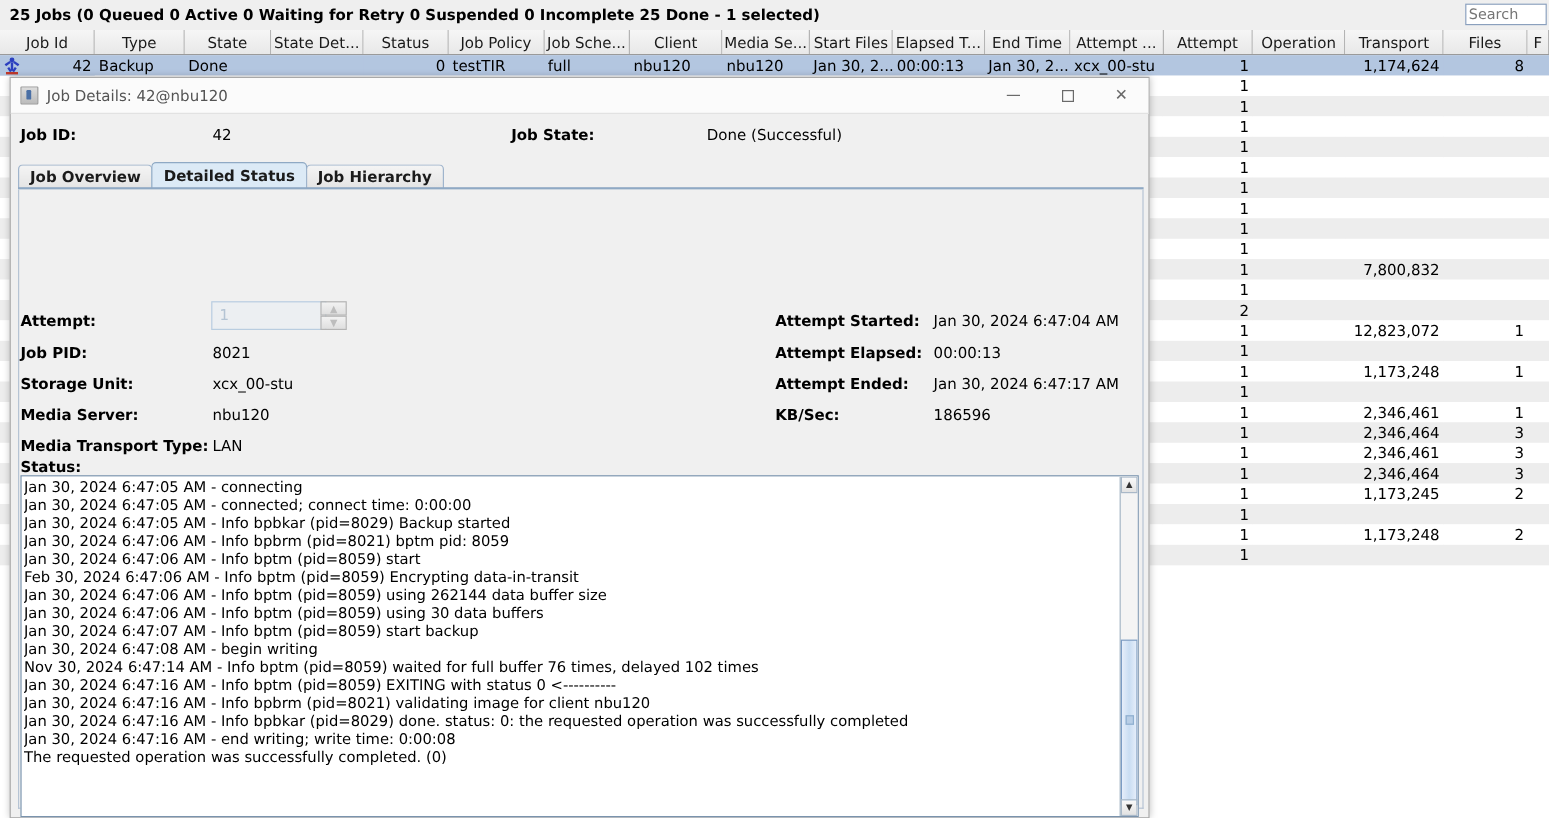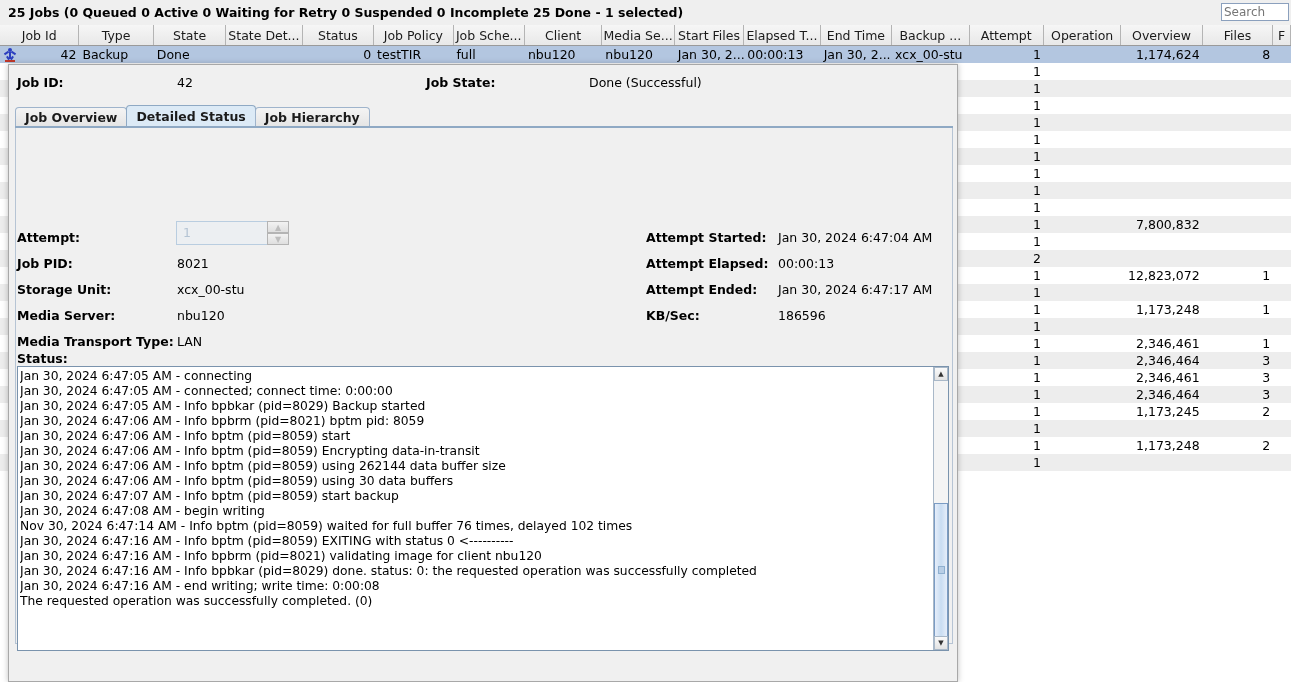--- a/index.html
+++ b/index.html
@@ -153,24 +153,24 @@
       <div class="th" style="width: 73px;">State</div>
       <div class="th" style="width: 77px;">State Det...</div>
       <div class="th" style="width: 72px;">Status</div>
       <div class="th" style="width: 80px;">Job Policy</div>
       <div class="th" style="width: 72px;">Job Sche...</div>
       <div class="th" style="width: 78px;">Client</div>
       <div class="th" style="width: 73px;">Media Se...</div>
       <div class="th" style="width: 70px;">Start Files</div>
       <div class="th" style="width: 77px;">Elapsed T...</div>
       <div class="th" style="width: 72px;">End Time</div>
-      <div class="th" style="width: 78px;">Backup ...</div>
+      <div class="th" style="width: 78px;">Attempt ...</div>
       <div class="th" style="width: 75px;">Attempt</div>
       <div class="th" style="width: 78px;">Operation</div>
-      <div class="th" style="width: 82px;">Overview</div>
+      <div class="th" style="width: 82px;">Transport</div>
       <div class="th" style="width: 71px;">Files</div>
       <div class="th" style="width: 18px;">F</div>
     </div>
 
   <div class="rows" id="tbl-rows">
       <div class="row sel">
         <div class="cell r" style="width: 80px; position: relative;"><div class="jobicon" style="position: absolute; left: 2px; top: 1px;">
             <i class="head"></i>
             <i class="body"></i>
             <i class="arml"></i>
@@ -675,20 +675,31 @@
         <div class="cell l" style="width: 78px;"></div>
         <div class="cell r" style="width: 82px;"></div>
         <div class="cell r" style="width: 71px;"></div>
         <div class="cell l" style="width: 18px;"></div>
       </div>
     </div>
 </div>
 
 <div id="job-dialog">
 
+  <div class="dlg-title">
+    <span class="dlg-icon"></span>
+    <span class="dlg-title-text">Job Details: 42@nbu120</span>
+    <span class="winbtn">
+        <i class="minus"></i>
+      </span>
+    <span class="winbtn">
+        <i class="sq"></i>
+      </span>
+    <span class="winbtn close">✕</span>
+  </div>
 
   <div class="dlg-body">
 
     <div class="jobid-row">
       <span class="lab" style="left:8px;top:2px">Job ID:</span>
       <span class="val" style="left:168px;top:2px">42</span>
       <span class="lab" style="left:417px;top:2px">Job State:</span>
       <span class="val" style="left:580px;top:2px">Done (Successful)</span>
     </div>
 
@@ -732,21 +743,21 @@
 
     <span class="lab status-label">Status:</span>
 
     <div class="logbox">
       <div class="loglines" id="loglines">
           <div class="logline">Jan 30, 2024 6:47:05 AM - connecting</div>
           <div class="logline">Jan 30, 2024 6:47:05 AM - connected; connect time: 0:00:00</div>
           <div class="logline">Jan 30, 2024 6:47:05 AM - Info bpbkar (pid=8029) Backup started</div>
           <div class="logline">Jan 30, 2024 6:47:06 AM - Info bpbrm (pid=8021) bptm pid: 8059</div>
           <div class="logline">Jan 30, 2024 6:47:06 AM - Info bptm (pid=8059) start</div>
-          <div class="logline">Jan 30, 2024 6:47:06 AM - Info bptm (pid=8059) Encrypting data-in-transit</div>
+          <div class="logline">Feb 30, 2024 6:47:06 AM - Info bptm (pid=8059) Encrypting data-in-transit</div>
           <div class="logline">Jan 30, 2024 6:47:06 AM - Info bptm (pid=8059) using 262144 data buffer size</div>
           <div class="logline">Jan 30, 2024 6:47:06 AM - Info bptm (pid=8059) using 30 data buffers</div>
           <div class="logline">Jan 30, 2024 6:47:07 AM - Info bptm (pid=8059) start backup</div>
           <div class="logline">Jan 30, 2024 6:47:08 AM - begin writing</div>
           <div class="logline">Nov 30, 2024 6:47:14 AM - Info bptm (pid=8059) waited for full buffer 76 times, delayed 102 times</div>
           <div class="logline">Jan 30, 2024 6:47:16 AM - Info bptm (pid=8059) EXITING with status 0 &lt;----------</div>
           <div class="logline">Jan 30, 2024 6:47:16 AM - Info bpbrm (pid=8021) validating image for client nbu120</div>
           <div class="logline">Jan 30, 2024 6:47:16 AM - Info bpbkar (pid=8029) done. status: 0: the requested operation was successfully completed</div>
           <div class="logline">Jan 30, 2024 6:47:16 AM - end writing; write time: 0:00:08</div>
           <div class="logline">The requested operation was successfully completed.  (0)</div>

